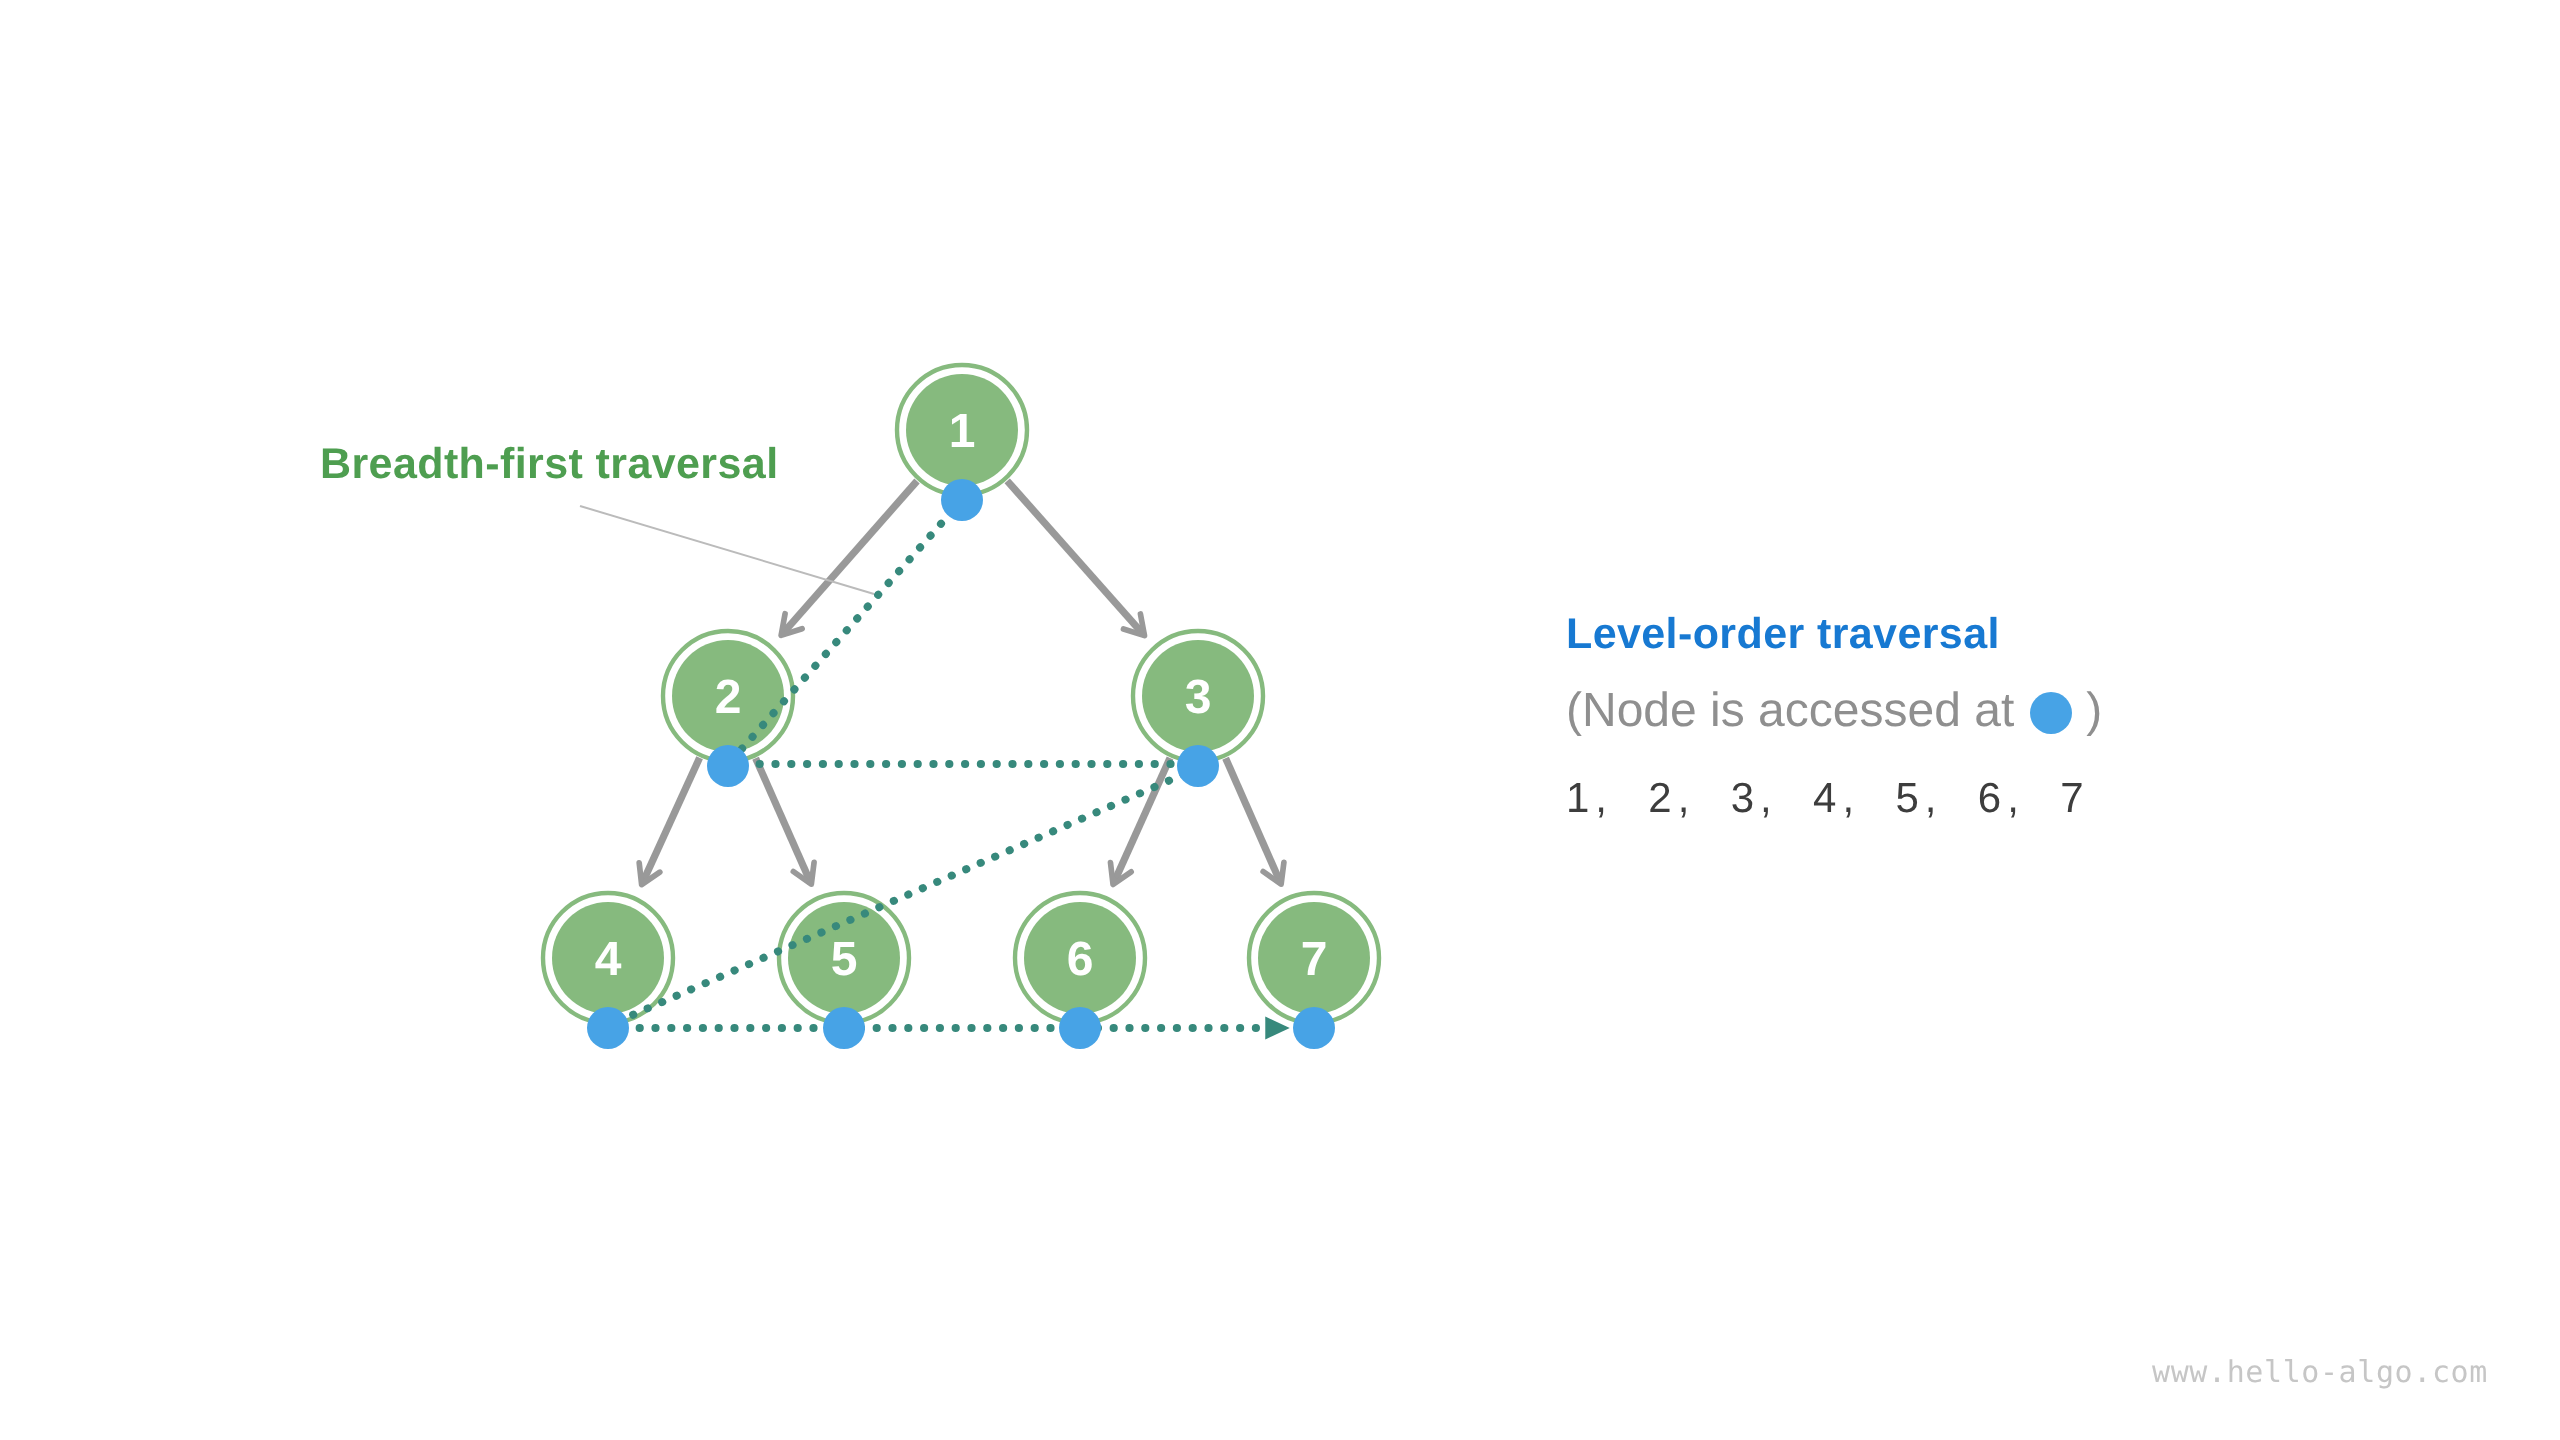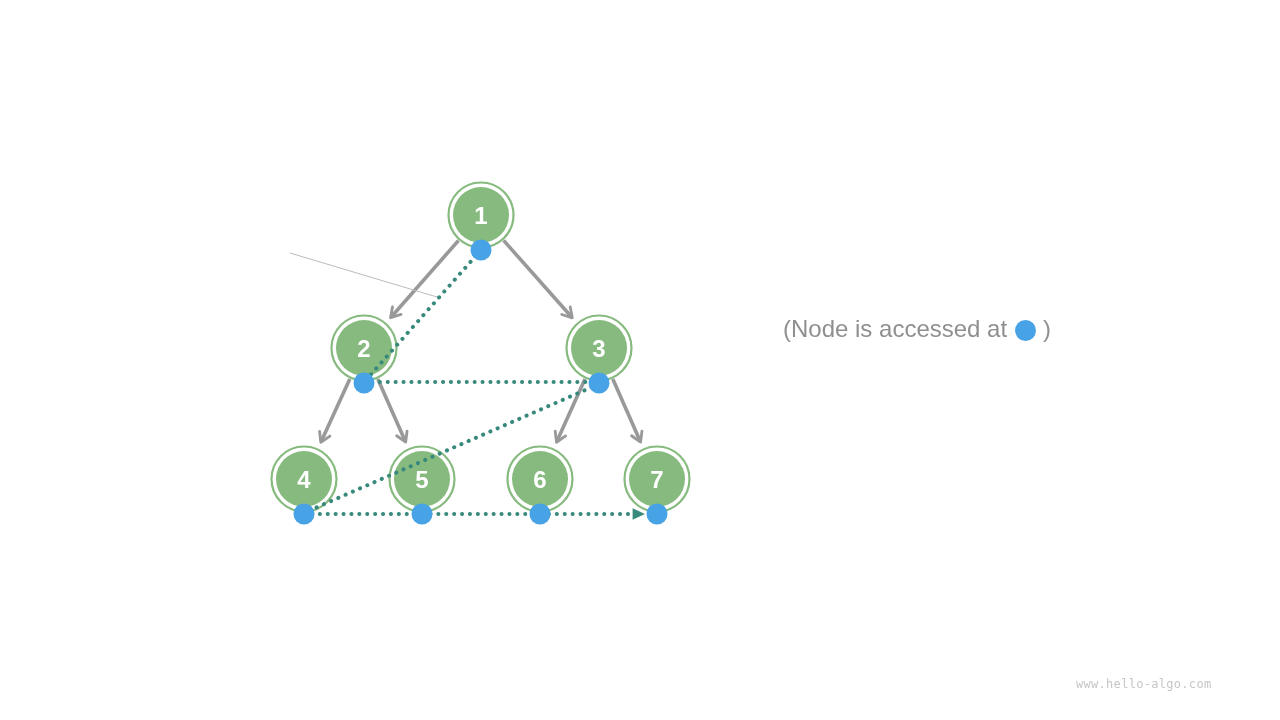--- a/index.html
+++ b/index.html
@@ -67,21 +67,21 @@
     color: #3d3d3d;
     line-height: 27px;
     letter-spacing: 3px;
     white-space: pre;
   }
   .watermark {
     position: absolute;
     left: 1076px;
     top: 677px;
     font-family: "DejaVu Sans Mono", monospace;
-    font-size: 12px;
+    font-size: 15px;
     color: #c6c6c6;
     letter-spacing: 0.3px;
   }
   .node-ring   { fill: none; stroke: #86ba7e; stroke-width: 2.2; }
   .node-disk   { fill: #86ba7e; }
   .node-label  { fill: #ffffff; font-family: "Liberation Sans", sans-serif;
                  font-size: 24px; font-weight: bold; text-anchor: middle; }
   .edge        { stroke: #999999; stroke-width: 3.6; fill: none; }
   .pointer     { stroke: #bbbbbb; stroke-width: 1; fill: none; }
   .trace       { stroke: #37897c; stroke-width: 4; fill: none;
@@ -163,22 +163,25 @@
       <circle class="access-dot" cx="481" cy="250" r="10.5"></circle>
       <circle class="access-dot" cx="364" cy="383" r="10.5"></circle>
       <circle class="access-dot" cx="599" cy="383" r="10.5"></circle>
       <circle class="access-dot" cx="304" cy="514" r="10.5"></circle>
       <circle class="access-dot" cx="422" cy="514" r="10.5"></circle>
       <circle class="access-dot" cx="540" cy="514" r="10.5"></circle>
       <circle class="access-dot" cx="657" cy="514" r="10.5"></circle>
     </g>
   </svg>
 
+  <div class="bfs-label">Breadth-first traversal</div>
 
   <div class="panel">
+    <div class="panel-title">Level-order traversal</div>
     <div class="panel-note">
       <span>(Node is accessed at</span><span class="inline-dot"></span><span>)</span>
     </div>
+    <div class="panel-sequence">1,  2,  3,  4,  5,  6,  7</div>
   </div>
 
   <div class="watermark">www.hello-algo.com</div>
 
 </div>
 
 </body></html>

